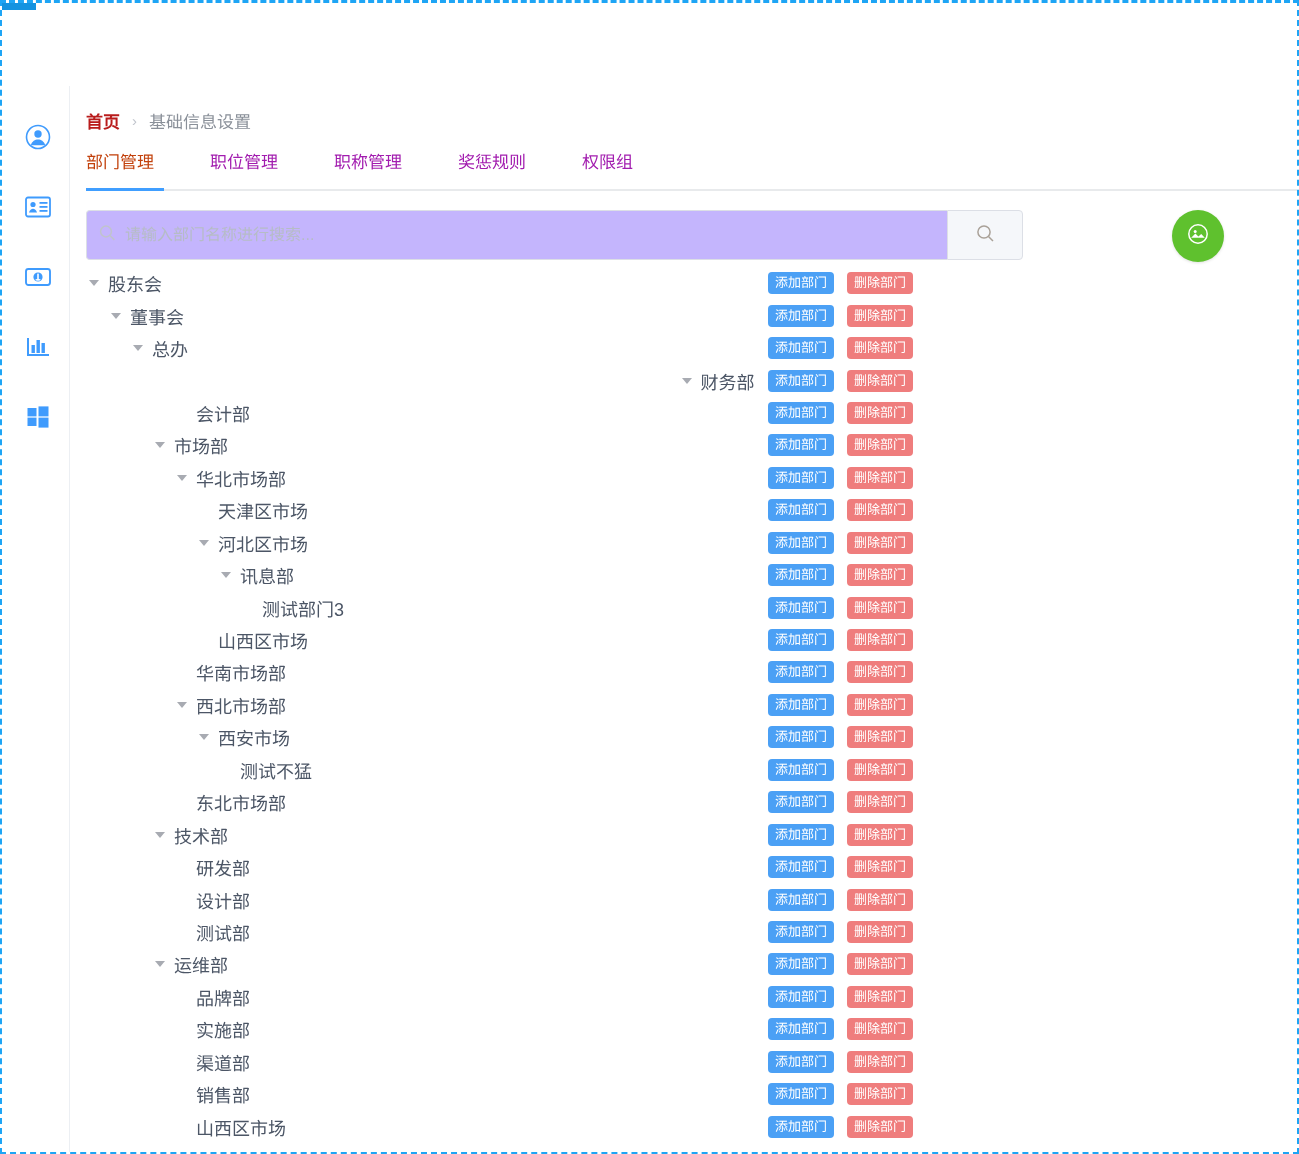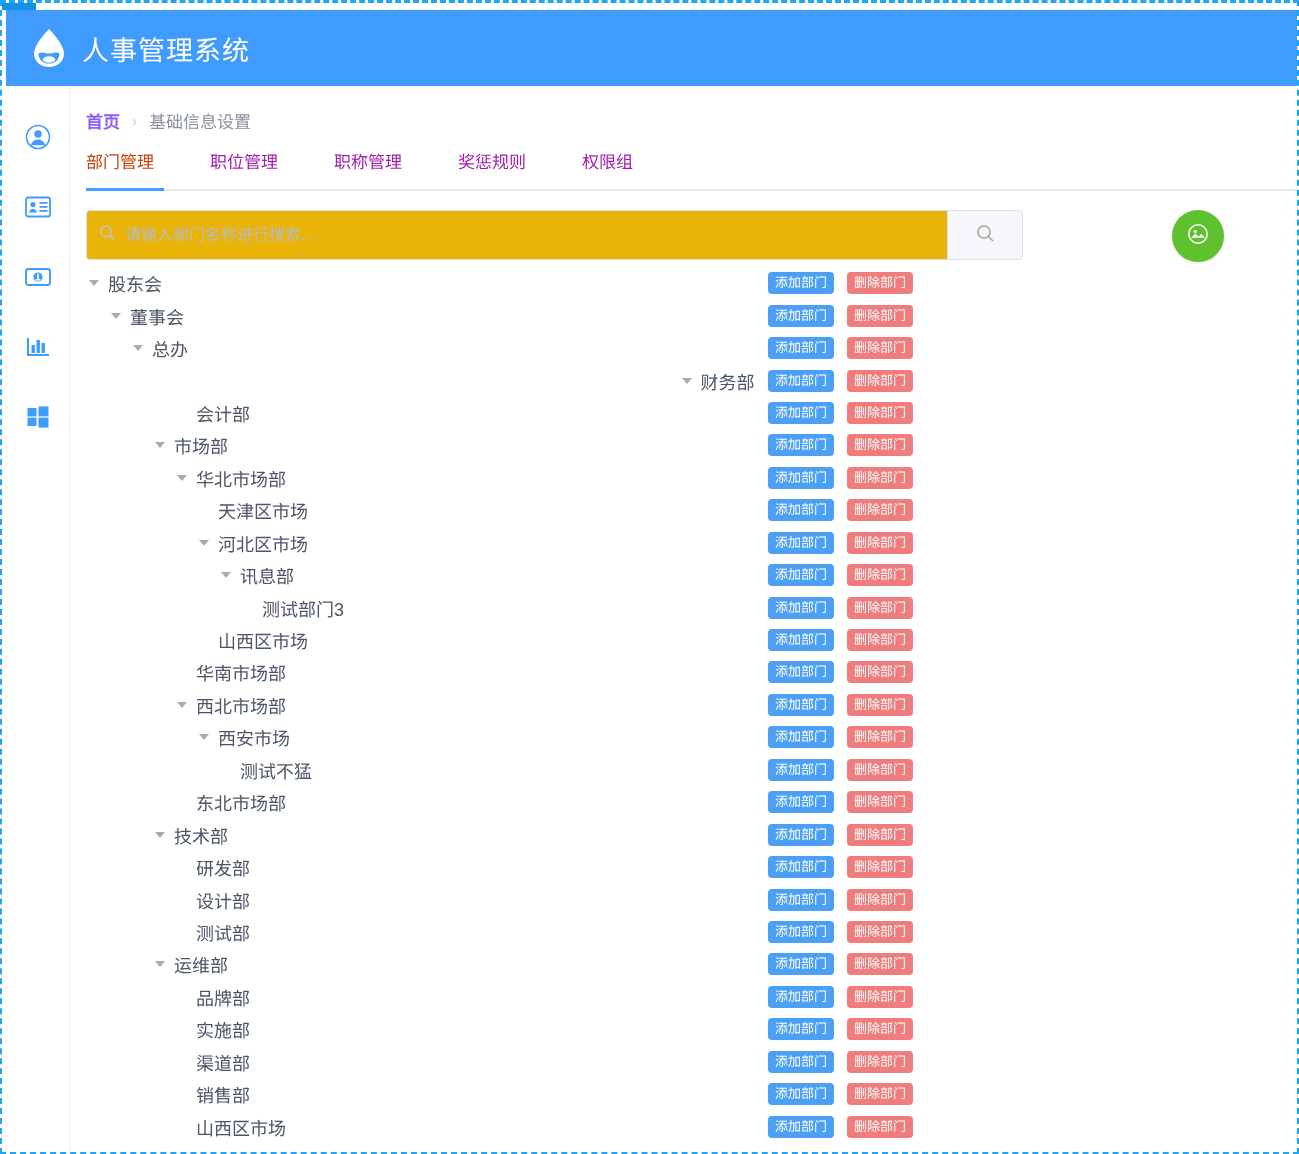--- a/index.html
+++ b/index.html
@@ -86,21 +86,21 @@
   }
 
   
   .breadcrumb {
     display: flex;
     align-items: center;
     padding: 20px 0 0 16px;
     height: 48px;
     font-size: 17px;
   }
-  .crumb-home { color: #8b5cf6; font-weight: bold; }
+  .crumb-home { color: #b91c1c; font-weight: bold; }
   .crumb-sep {
     color: #c0c4cc;
     margin: 0 12px;
     font-size: 15px;
   }
   .crumb-current { color: #8a9099; font-weight: 400; }
 
   
   .tabs {
     position: relative;
@@ -138,21 +138,21 @@
     width: 937px;
     height: 50px;
   }
   .search-box {
     position: relative;
     flex: 1 1 auto;
     height: 50px;
     border: 1px solid #dcdfe6;
     border-right: none;
     border-radius: 4px 0 0 4px;
-    background: #eab308;
+    background: #c4b5fd;
     display: flex;
     align-items: center;
     padding-left: 36px;
   }
   .search-inner-icon {
     position: absolute;
     left: 12px; top: 50%;
     transform: translateY(-50%);
     color: #c0c4cc;
   }
@@ -247,30 +247,20 @@
   }
   .btn-add { background: #4ba0f5; }
   .btn-del { background: #ef7d7d; }
 </style>
 </head>
 <body>
 
 <div id="page-root">
   <div class="corner-notch"></div>
 
-  <div class="app-header">
-    <div class="logo-mark">
-      <svg width="38" height="40" viewBox="0 0 38 40">
-        <path d="M19 1 C19 1 4 16 4 25.5 C4 33.5 10.8 39 19 39 C27.2 39 34 33.5 34 25.5 C34 16 19 1 19 1 Z" fill="#ffffff"></path>
-        <path d="M8.5 25.5 C12 23 15 25.5 19 25.5 C23 25.5 26 23 29.5 25.5 C29.5 32 24.8 35.6 19 35.6 C13.2 35.6 8.5 32 8.5 25.5 Z" fill="#3f9bfd"></path>
-        <ellipse cx="19" cy="31.5" rx="6.2" ry="3.2" fill="#ffffff"></ellipse>
-      </svg>
-    </div>
-    <div class="app-title">人事管理系统</div>
-  </div>
 
   <div class="sidebar">
     <div class="side-item">
       <span>
         <svg width="26" height="26" viewBox="0 0 26 26">
           <circle cx="13" cy="13" r="11.5" fill="none" stroke="#3f9bfd" stroke-width="1.6"></circle>
           <circle cx="13" cy="10" r="3.7" fill="#3f9bfd"></circle>
           <path d="M5.8 21.3 C7 17.3 10 15.6 13 15.6 C16 15.6 19 17.3 20.2 21.3 Z" fill="#3f9bfd"></path>
         </svg>
       </span>

